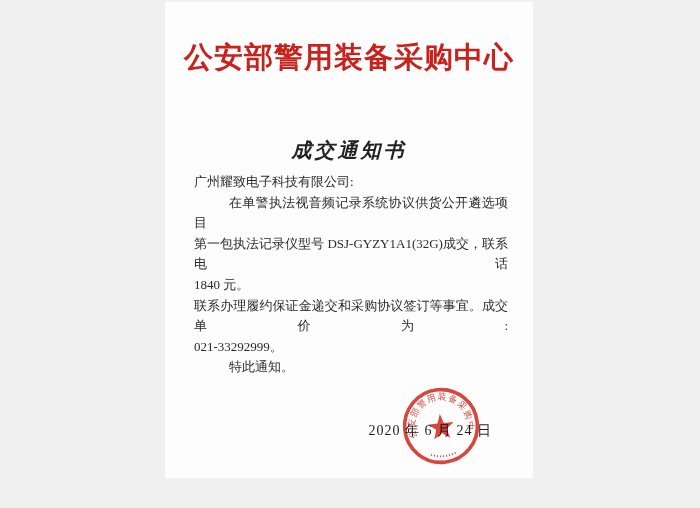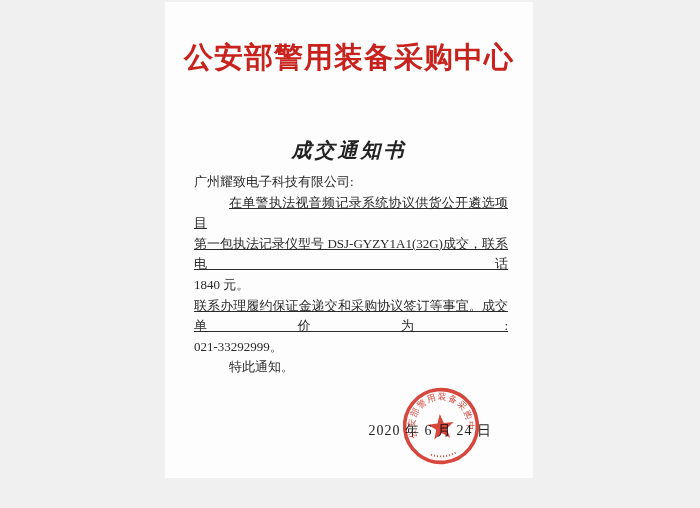--- a/index.html
+++ b/index.html
@@ -32,21 +32,21 @@
   .notice-title{
     position:absolute;top:135px;left:0;width:100%;
     text-align:center;font-size:20px;font-weight:bold;
     letter-spacing:3px;color:#222;font-style:italic;
   }
   .body-block{
     position:absolute;left:29px;top:170px;width:314px;
     font-size:13px;line-height:20.6px;color:var(--ink);
   }
   .body-block .line{min-height:20.6px;}
-  .j{text-align:justify;text-align-last:justify;text-decoration:underline;}
+  .j{text-align:justify;text-align-last:justify;}
   .ind{text-indent:35px;}
   .date-line{
     position:absolute;top:420px;right:41px;
     font-size:14px;letter-spacing:1px;color:#1e1e1e;white-space:nowrap;
   }
   .seal{
     position:absolute;left:236px;top:384px;width:80px;height:80px;
     mix-blend-mode:multiply;opacity:.92;
     transform:rotate(-6deg);
   }

